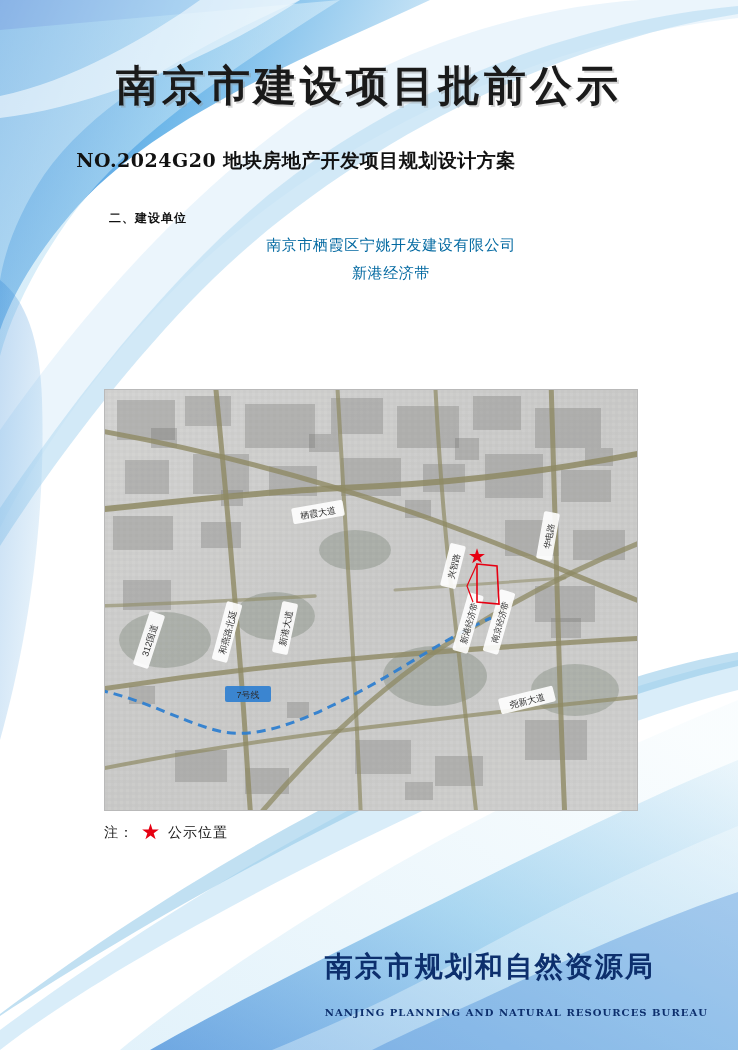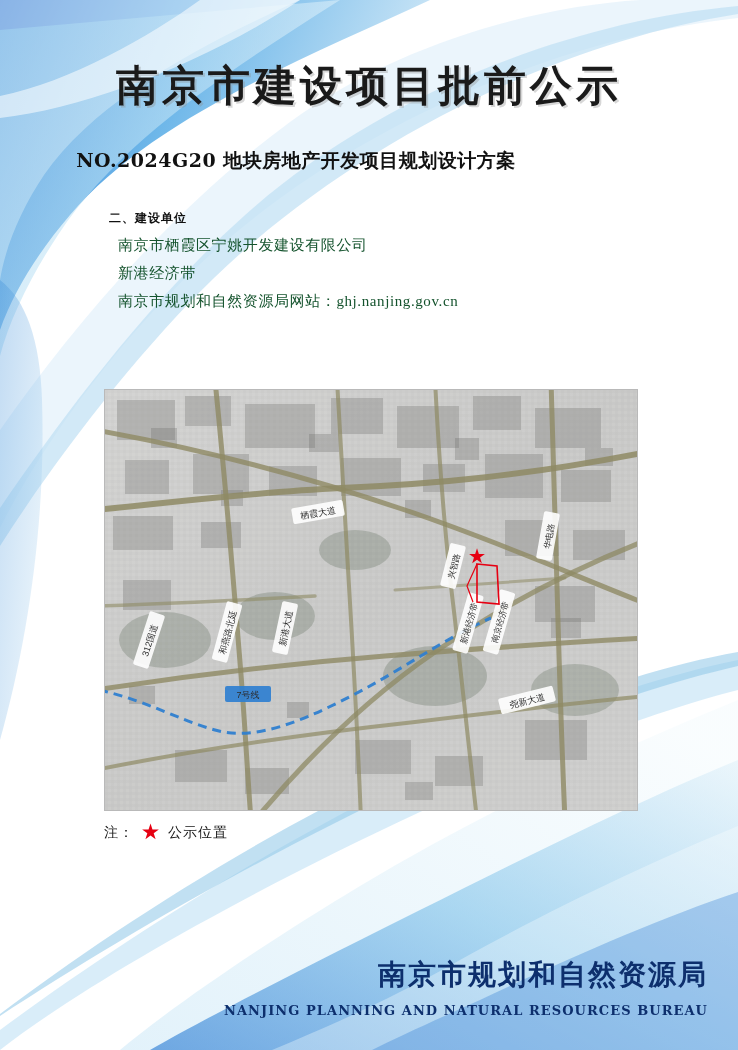--- a/index.html
+++ b/index.html
@@ -63,25 +63,26 @@
   }
   .sec-head {
     font-family: "DejaVu Serif", serif;
     font-size: 12px;
     font-weight: bold;
     color: #111;
     margin: 0 0 9px 5px;
     letter-spacing: 1px;
   }
   .sec-body {
-    font-family: Liberation Serif, serif;
+    font-family: Liberation Sans, sans-serif;
     font-size: 15px;
-    color: #14532d;
+    color: #0369a1;
     margin: 0 0 9px 14px;
     letter-spacing: 0.6px;
+    text-align: center;
   }
   .sec-head.tight { margin-top: 6px; }
 
   
   .map-wrap {
     position: absolute;
     top: 389px;
     left: 104px;
     width: 532px;
     height: 420px;
@@ -110,37 +111,36 @@
     font-size: 19px;
     line-height: 1;
     transform: translateY(-1px);
   }
 
   
   .footer {
     position: absolute;
     right: 30px;
     bottom: 32px;
-    text-align: right;
     z-index: 6;
   }
   .footer-cn {
     font-family: "DejaVu Serif", serif;
     font-size: 28px;
     font-weight: bold;
     color: #0d2f6d;
     letter-spacing: 2px;
   }
   .footer-en {
     font-family: "DejaVu Serif", serif;
-    font-size: 13px;
+    font-size: 10px;
     font-weight: bold;
     color: #0d2f6d;
     letter-spacing: 1.05px;
-    margin-top: 9px;
+    margin-top: 21px;
   }
 
   
   .lbl {
     font-family: "Liberation Sans", sans-serif;
     fill: #2b2b2b;
   }
 </style>
 </head>
 <body>
@@ -192,21 +192,20 @@
 </div>
 
 <div class="page-title">南京市建设项目批前公示</div>
 <div class="sub-title">NO.2024G20 地块房地产开发项目规划设计方案</div>
 
 <div class="content">
   <div class="sec-head">二、建设单位</div>
   <div class="sec-body">南京市栖霞区宁姚开发建设有限公司</div>
 
   <div class="sec-body">新港经济带</div>
-  <div class="sec-body">南京市规划和自然资源局网站：ghj.nanjing.gov.cn</div>
 
 </div>
 
 <div class="map-wrap">
   <svg width="532" height="420" viewBox="0 0 532 420" xmlns="http://www.w3.org/2000/svg">
     <defs>
       <pattern id="noise" width="6" height="6" patternUnits="userSpaceOnUse">
         <rect width="6" height="6" fill="#c9c9c9"></rect>
         <rect width="3" height="3" fill="#c2c2c2"></rect>
         <rect x="3" y="3" width="3" height="3" fill="#d2d2d2"></rect>

